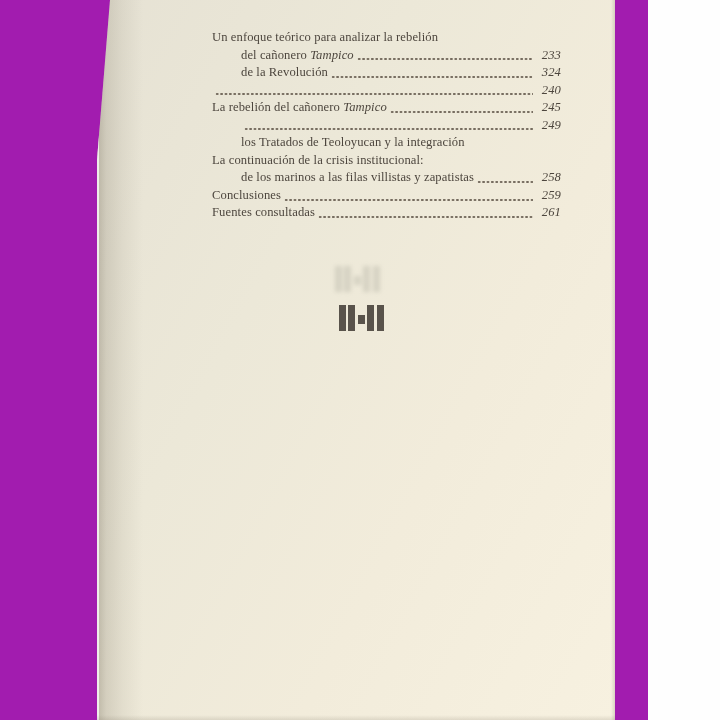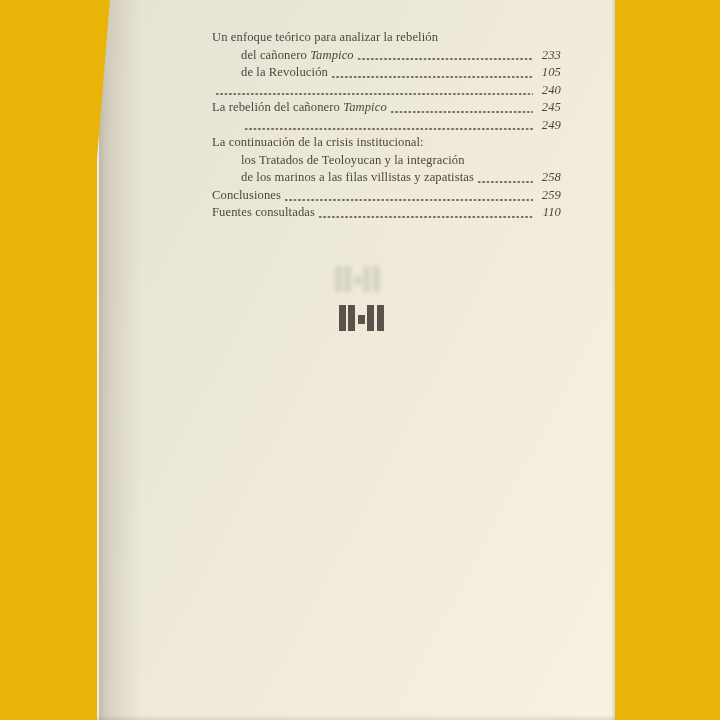--- a/index.html
+++ b/index.html
@@ -6,23 +6,23 @@
     margin: 0;
     padding: 0;
     width: 720px;
     height: 720px;
     background: #fefefe;
     overflow: hidden;
     font-family: "Liberation Serif", "DejaVu Serif", serif;
   }
   .scan-bed {
     position: relative;
-    width: 720px;
+    width: 648px;
     height: 720px;
-    background: #eab308;
+    background: #a21caf;
   }
   
   .book-page {
     position: absolute;
     left: 97px;
     top: 0;
     width: 518px;
     height: 720px;
     background: linear-gradient(118deg, #e6e2d4 0%, #ece8d8 35%, #f2ecdb 65%, #f7f1e0 100%);
     clip-path: polygon(13px 0, 100% 0, 100% 100%, 0 100%, 0 160px);
@@ -139,55 +139,55 @@
           <span class="toc-text"><span>Un enfoque teórico para analizar la rebelión</span></span>
         </div>
         <div class="toc-line ind">
           <span class="toc-text"><span>del cañonero </span><i>Tampico</i></span>
           <span class="leader"></span>
           <span class="pnum">233</span>
         </div>
         <div class="toc-line ind">
           <span class="toc-text"><span>de la Revolución</span></span>
           <span class="leader"></span>
-          <span class="pnum">105</span>
+          <span class="pnum">324</span>
         </div>
         <div class="toc-line">
           <span class="leader"></span>
           <span class="pnum">240</span>
         </div>
         <div class="toc-line">
           <span class="toc-text"><span>La rebelión del cañonero </span><i>Tampico</i><span> </span></span>
           <span class="leader"></span>
           <span class="pnum">245</span>
         </div>
         <div class="toc-line ind">
           <span class="leader"></span>
           <span class="pnum">249</span>
         </div>
+        <div class="toc-line ind">
+          <span class="toc-text"><span>los Tratados de Teoloyucan y la integración</span></span>
+        </div>
         <div class="toc-line">
           <span class="toc-text"><span>La continuación de la crisis institucional:</span></span>
         </div>
         <div class="toc-line ind">
-          <span class="toc-text"><span>los Tratados de Teoloyucan y la integración</span></span>
-        </div>
-        <div class="toc-line ind">
           <span class="toc-text"><span>de los marinos a las filas villistas y zapatistas</span></span>
           <span class="leader"></span>
           <span class="pnum">258</span>
         </div>
         <div class="toc-line">
           <span class="toc-text"><span>Conclusiones</span></span>
           <span class="leader"></span>
           <span class="pnum">259</span>
         </div>
         <div class="toc-line">
           <span class="toc-text"><span>Fuentes consultadas</span></span>
           <span class="leader"></span>
-          <span class="pnum">110</span>
+          <span class="pnum">261</span>
         </div>
       </div>
 
     <div class="ornament ornament-ghost">
       <div class="bar"></div>
       <div class="bar"></div>
       <div class="sq"></div>
       <div class="bar"></div>
       <div class="bar"></div>
     </div>

